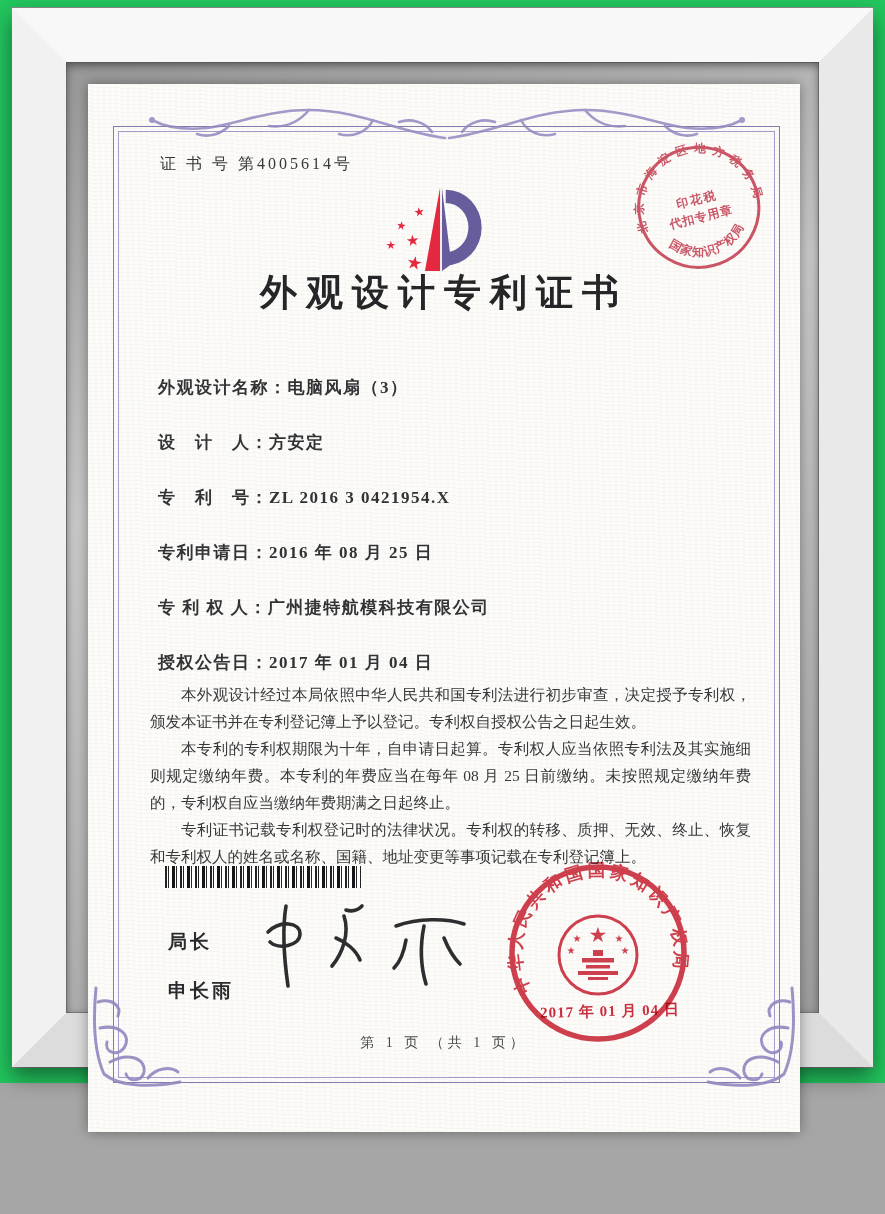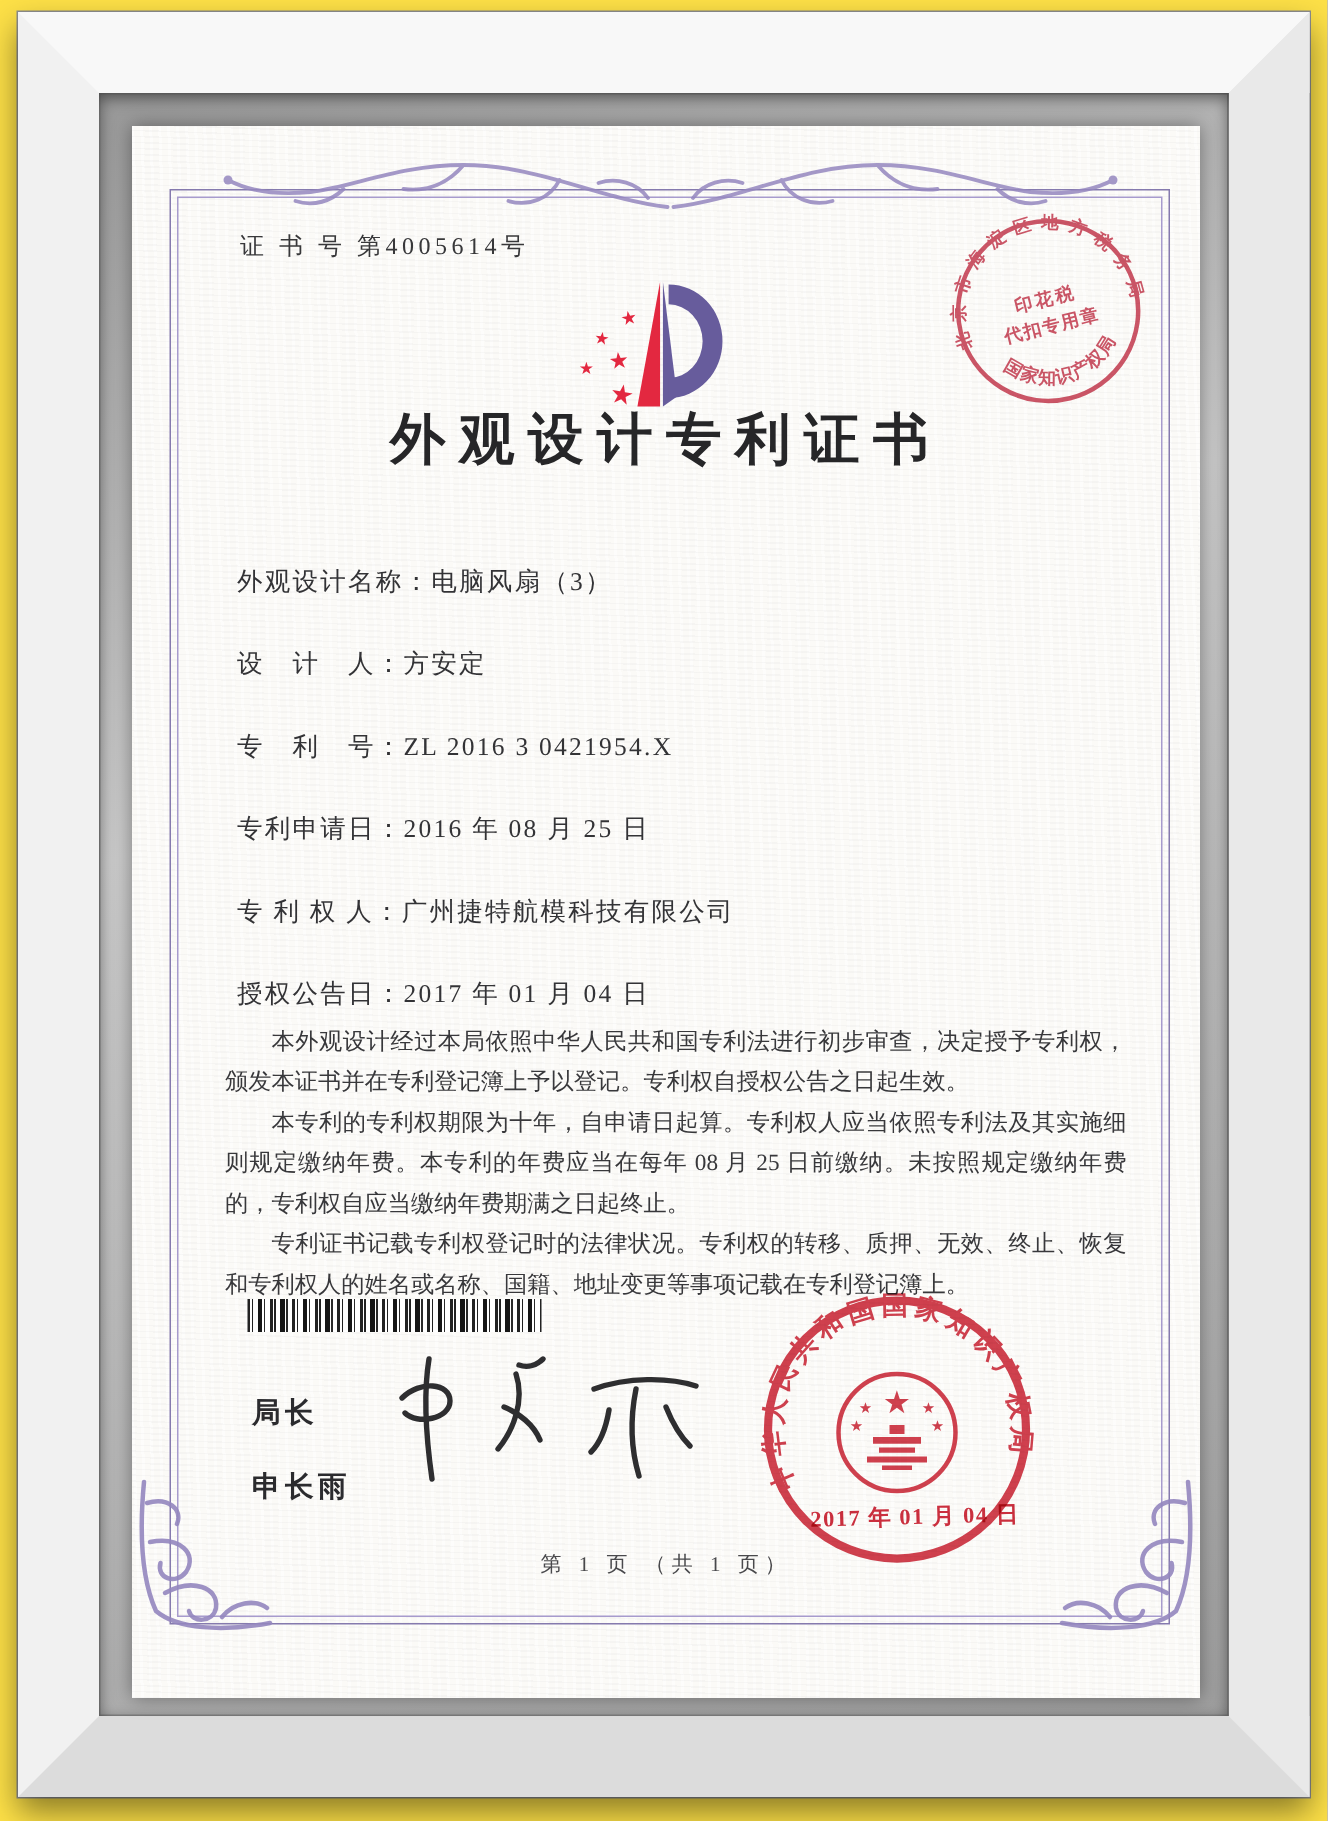--- a/index.html
+++ b/index.html
@@ -1,18 +1,18 @@
 <!DOCTYPE html>
 <html><head>
 <meta charset="utf-8">
 <style>
   * { margin:0; padding:0; box-sizing:border-box; }
   html,body { width:885px; height:1214px; background:#a6a6a6; overflow:hidden;
               font-family:"Liberation Serif","DejaVu Serif",serif; }
-  #stage { position:relative; width:885px; height:1214px; background:#fde047; }
+  #stage { position:relative; width:885px; height:1083px; background:#22c55e; }
 
   
   .frame { position:absolute; left:12px; top:8px; right:12px; bottom:16px;
            border:54px solid; border-color:#f8f8f8 #e9e9e9 #dcdcdc #f1f1f1;
            box-shadow:0 10px 20px rgba(0,0,0,.45), 0 0 0 1px #8e8e8e;
            background:#b5b5b5; }
   .mat { position:absolute; inset:0;
          background:linear-gradient(160deg,#989898,#c9c9c9 38%,#b4b4b4 70%,#9f9f9f);
          box-shadow:inset 0 3px 10px rgba(0,0,0,.5), inset 0 0 0 1px #8a8a8a; }
 
@@ -26,21 +26,21 @@
 
   
   .bline { position:absolute; border:1.5px solid #857aae; left:25px; top:42px; width:667px; height:957px; }
   .bline.inner { border:1px solid #a79bcd; left:30px; top:47px; width:657px; height:947px; }
   .orn { position:absolute; pointer-events:none; }
 
   
   .certno { position:absolute; left:72px; top:70px; font-size:16px; letter-spacing:3px; color:#38383a; }
   .title  { position:absolute; left:0; right:0; top:184px; text-align:center;
             font-size:37px; font-weight:bold; letter-spacing:9px; color:#262628; }
-  .frow { position:absolute; left:70px; font-size:17px; color:#333336; letter-spacing:1.5px; white-space:nowrap; }
+  .frow { position:absolute; left:70px; font-size:17px; color:#333336; letter-spacing:1.5px; white-space:nowrap;font-weight:bold; }
   .paras { position:absolute; left:62px; top:597px; width:601px; font-size:15.5px;
            line-height:27px; color:#38383b; text-align:justify; }
   .paras p { text-indent:2em; }
 
   .barcode { position:absolute; left:77px; top:782px; width:196px; height:22px;
              background:repeating-linear-gradient(90deg,
                #222 0 2px, #fff 2px 3px, #222 3px 4px, #fff 4px 7px,
                #161616 7px 10px, #fff 10px 11px, #2a2a2a 11px 12px, #fff 12px 15px); }
 
   .director-title { position:absolute; left:80px; top:845px; font-size:19px; font-weight:600;

